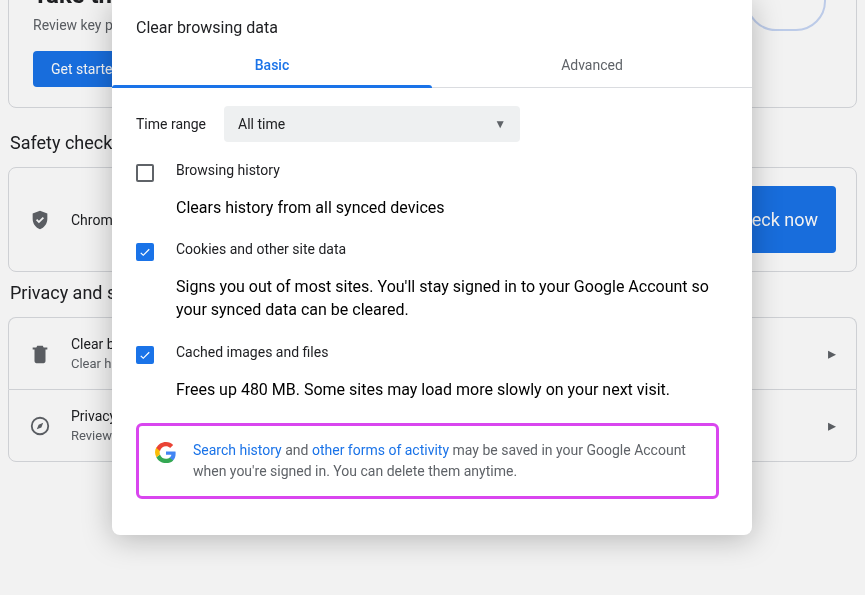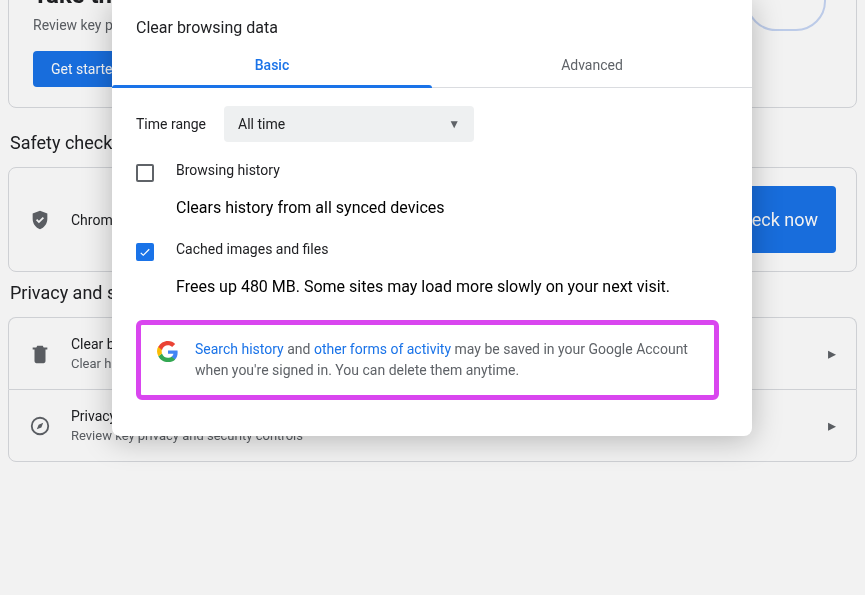--- a/index.html
+++ b/index.html
@@ -27,31 +27,31 @@
   
   .dialog { position:absolute; left:112px; top:0; width:640px; background:#fff; box-shadow:0 4px 30px rgba(0,0,0,0.25); border-radius:0 0 8px 8px; padding-bottom:12px;}
   .dlg-title { font-size:16px; color:#202124; padding:18px 24px 6px 24px;}
   .tabs { display:flex; border-bottom:1px solid #dadce0;}
   .tab { flex:1; text-align:center; padding:14px 0; font-size:14px; color:#5f6368; cursor:pointer; position:relative;}
   .tab.active { color:#1a73e8; font-weight:500;}
   .tab.active::after { content:""; position:absolute; left:0; right:0; bottom:-1px; height:3px; background:#1a73e8; border-radius:3px 3px 0 0;}
   .body { padding:18px 33px 4px 24px;}
   .time-row { display:flex; align-items:center; gap:18px; margin-bottom:20px;}
   .time-label { font-size:14px; color:#202124;}
-  .select { background:#eef0f1; border:none; border-radius:4px; padding:10px 14px; font-size:14px; color:#202124; width:250px; display:flex; justify-content:space-between; align-items:center; cursor:pointer;}
+  .select { background:#eef0f1; border:none; border-radius:4px; padding:10px 14px; font-size:14px; color:#202124; width:296px; display:flex; justify-content:space-between; align-items:center; cursor:pointer;}
   .select .tri { color:#5f6368; font-size:12px;}
   .opt { display:flex; gap:22px; margin-bottom:22px;}
   .cb { width:18px; height:18px; border:2px solid #5f6368; border-radius:2px; flex-shrink:0; margin-top:2px; display:flex; align-items:center; justify-content:center; cursor:pointer;}
   .cb.checked { background:#1a73e8; border-color:#1a73e8;}
   .cb.checked svg { display:block;}
   .cb svg { display:none; }
   .opt-texts { display:flex; flex-direction:column; gap:18px;}
   .opt-title { font-size:14px; color:#202124;}
   .opt-sub { font-size:16px; color:#000000; line-height:1.45;}
-  .info-box { border:5px solid #d946ef; border-radius:6px; padding:14px 16px; display:flex; gap:16px; align-items:flex-start; margin-bottom:20px;}
+  .info-box { border:3px solid #d946ef; border-radius:6px; padding:14px 16px; display:flex; gap:16px; align-items:flex-start; margin-bottom:20px;}
   .info-text { font-size:14px; color:#5f6368; line-height:1.5;}
   .info-text a { color:#1a73e8; text-decoration:none;}
   .footer { display:flex; justify-content:flex-end; gap:12px; padding:0 24px 12px 24px;}
   .btn-outline { border:1px solid #dadce0; background:#fff; color:#1a73e8; border-radius:4px; padding:10px 20px; font-size:14px; cursor:pointer;}
   .btn-fill { background:#1a73e8; color:#fff; border:none; border-radius:4px; padding:10px 20px; font-size:14px; cursor:pointer;}
   .g-logo { width:22px; height:22px; flex-shrink:0; margin-top:2px;}
   .icon-svg { width:22px; height:22px; fill:#5f6368;}
 </style>
 </head>
 <body>
@@ -126,20 +126,31 @@
             <span class="opt-sub">Clears history from all synced devices</span>
           </div>
         </div>
         <div class="opt">
           <div class="cb checked">
             <svg width="14" height="14" viewBox="0 0 24 24">
               <path fill="#fff" d="M9 16.2l-3.5-3.5L4 14l5 5 11-11-1.5-1.5z"></path>
             </svg>
           </div>
           <div class="opt-texts">
+            <span class="opt-title">Cookies and other site data</span>
+            <span class="opt-sub">Signs you out of most sites. You'll stay signed in to your Google Account so your synced data can be cleared.</span>
+          </div>
+        </div>
+        <div class="opt">
+          <div class="cb checked">
+            <svg width="14" height="14" viewBox="0 0 24 24">
+              <path fill="#fff" d="M9 16.2l-3.5-3.5L4 14l5 5 11-11-1.5-1.5z"></path>
+            </svg>
+          </div>
+          <div class="opt-texts">
             <span class="opt-title">Cached images and files</span>
             <span class="opt-sub">Frees up 480 MB. Some sites may load more slowly on your next visit.</span>
           </div>
         </div>
       </div>
 
     <div class="info-box">
       <svg class="g-logo" viewBox="0 0 48 48">
           <path fill="#4285F4" d="M45 24.5c0-1.6-.1-2.8-.4-4H24v7.3h11.8c-.2 2-1.5 5-5 7l7.8 6C43.6 36.7 45 31 45 24.5z"></path>
           <path fill="#34A853" d="M24 46c6.5 0 11.9-2.1 15.8-5.8l-7.8-6c-2.1 1.5-5 2.5-8 2.5-6.1 0-11.3-4-13.1-9.6l-8 6.2C6.8 41 14.7 46 24 46z"></path>

